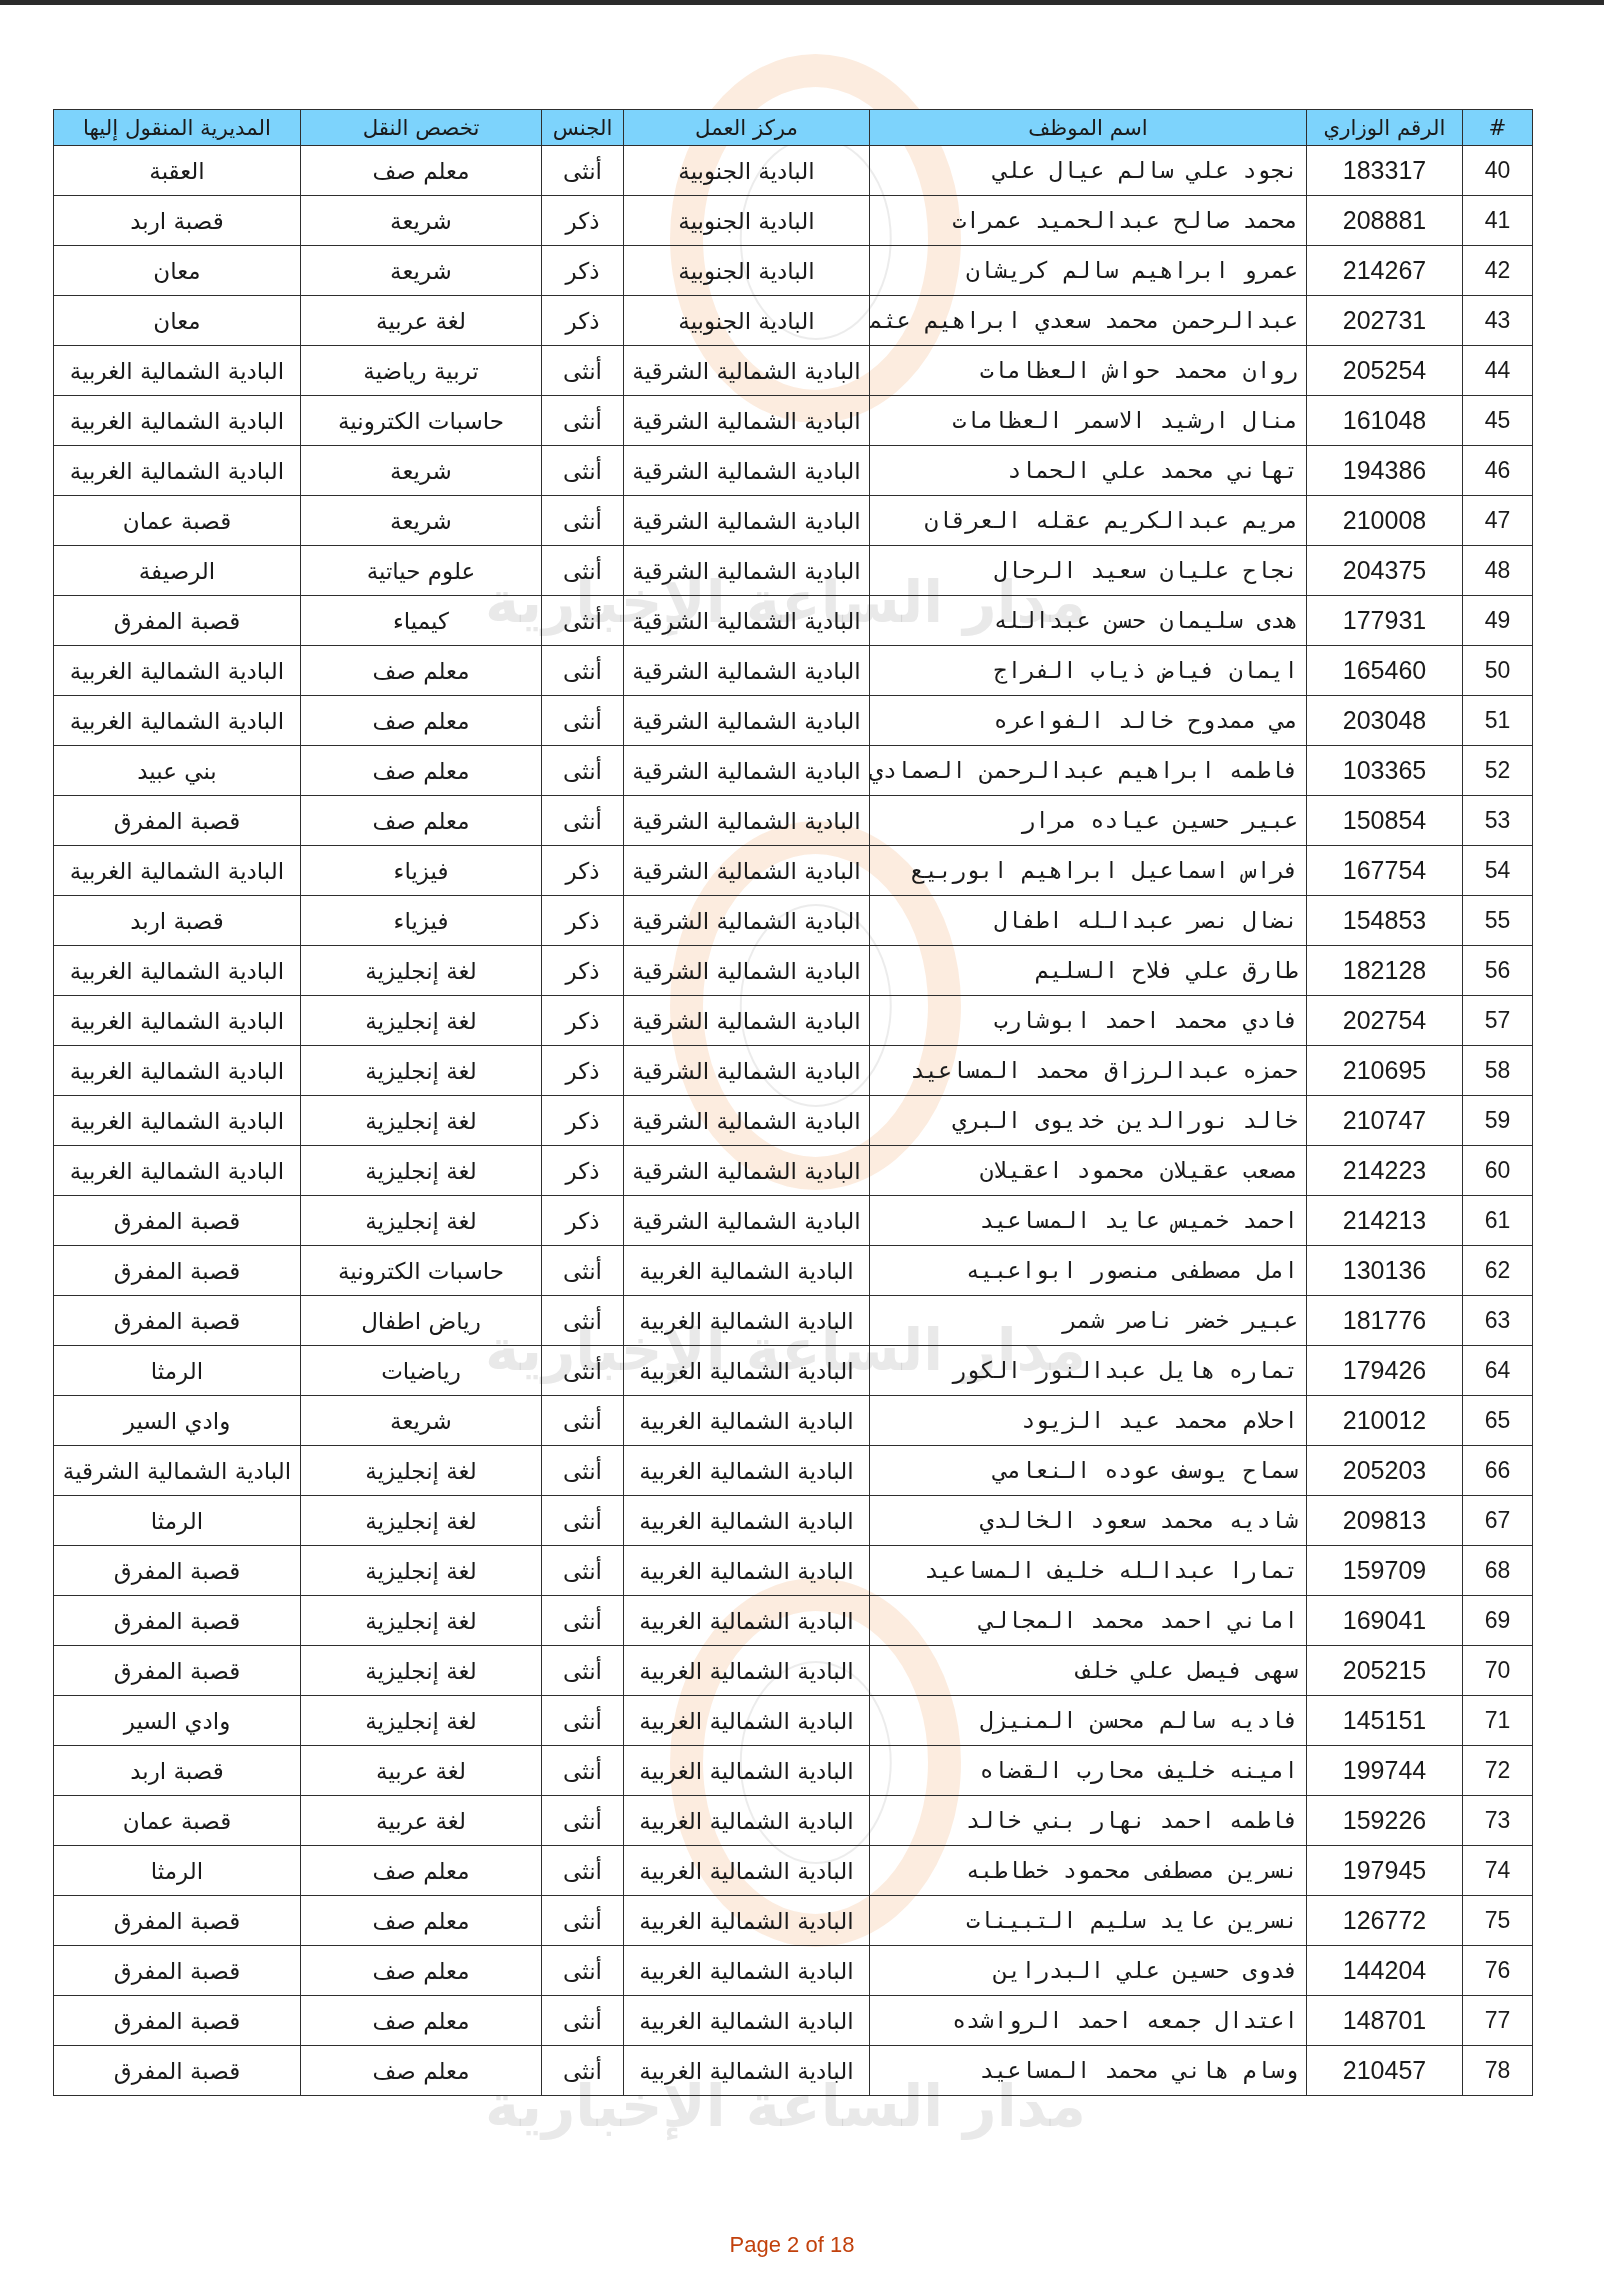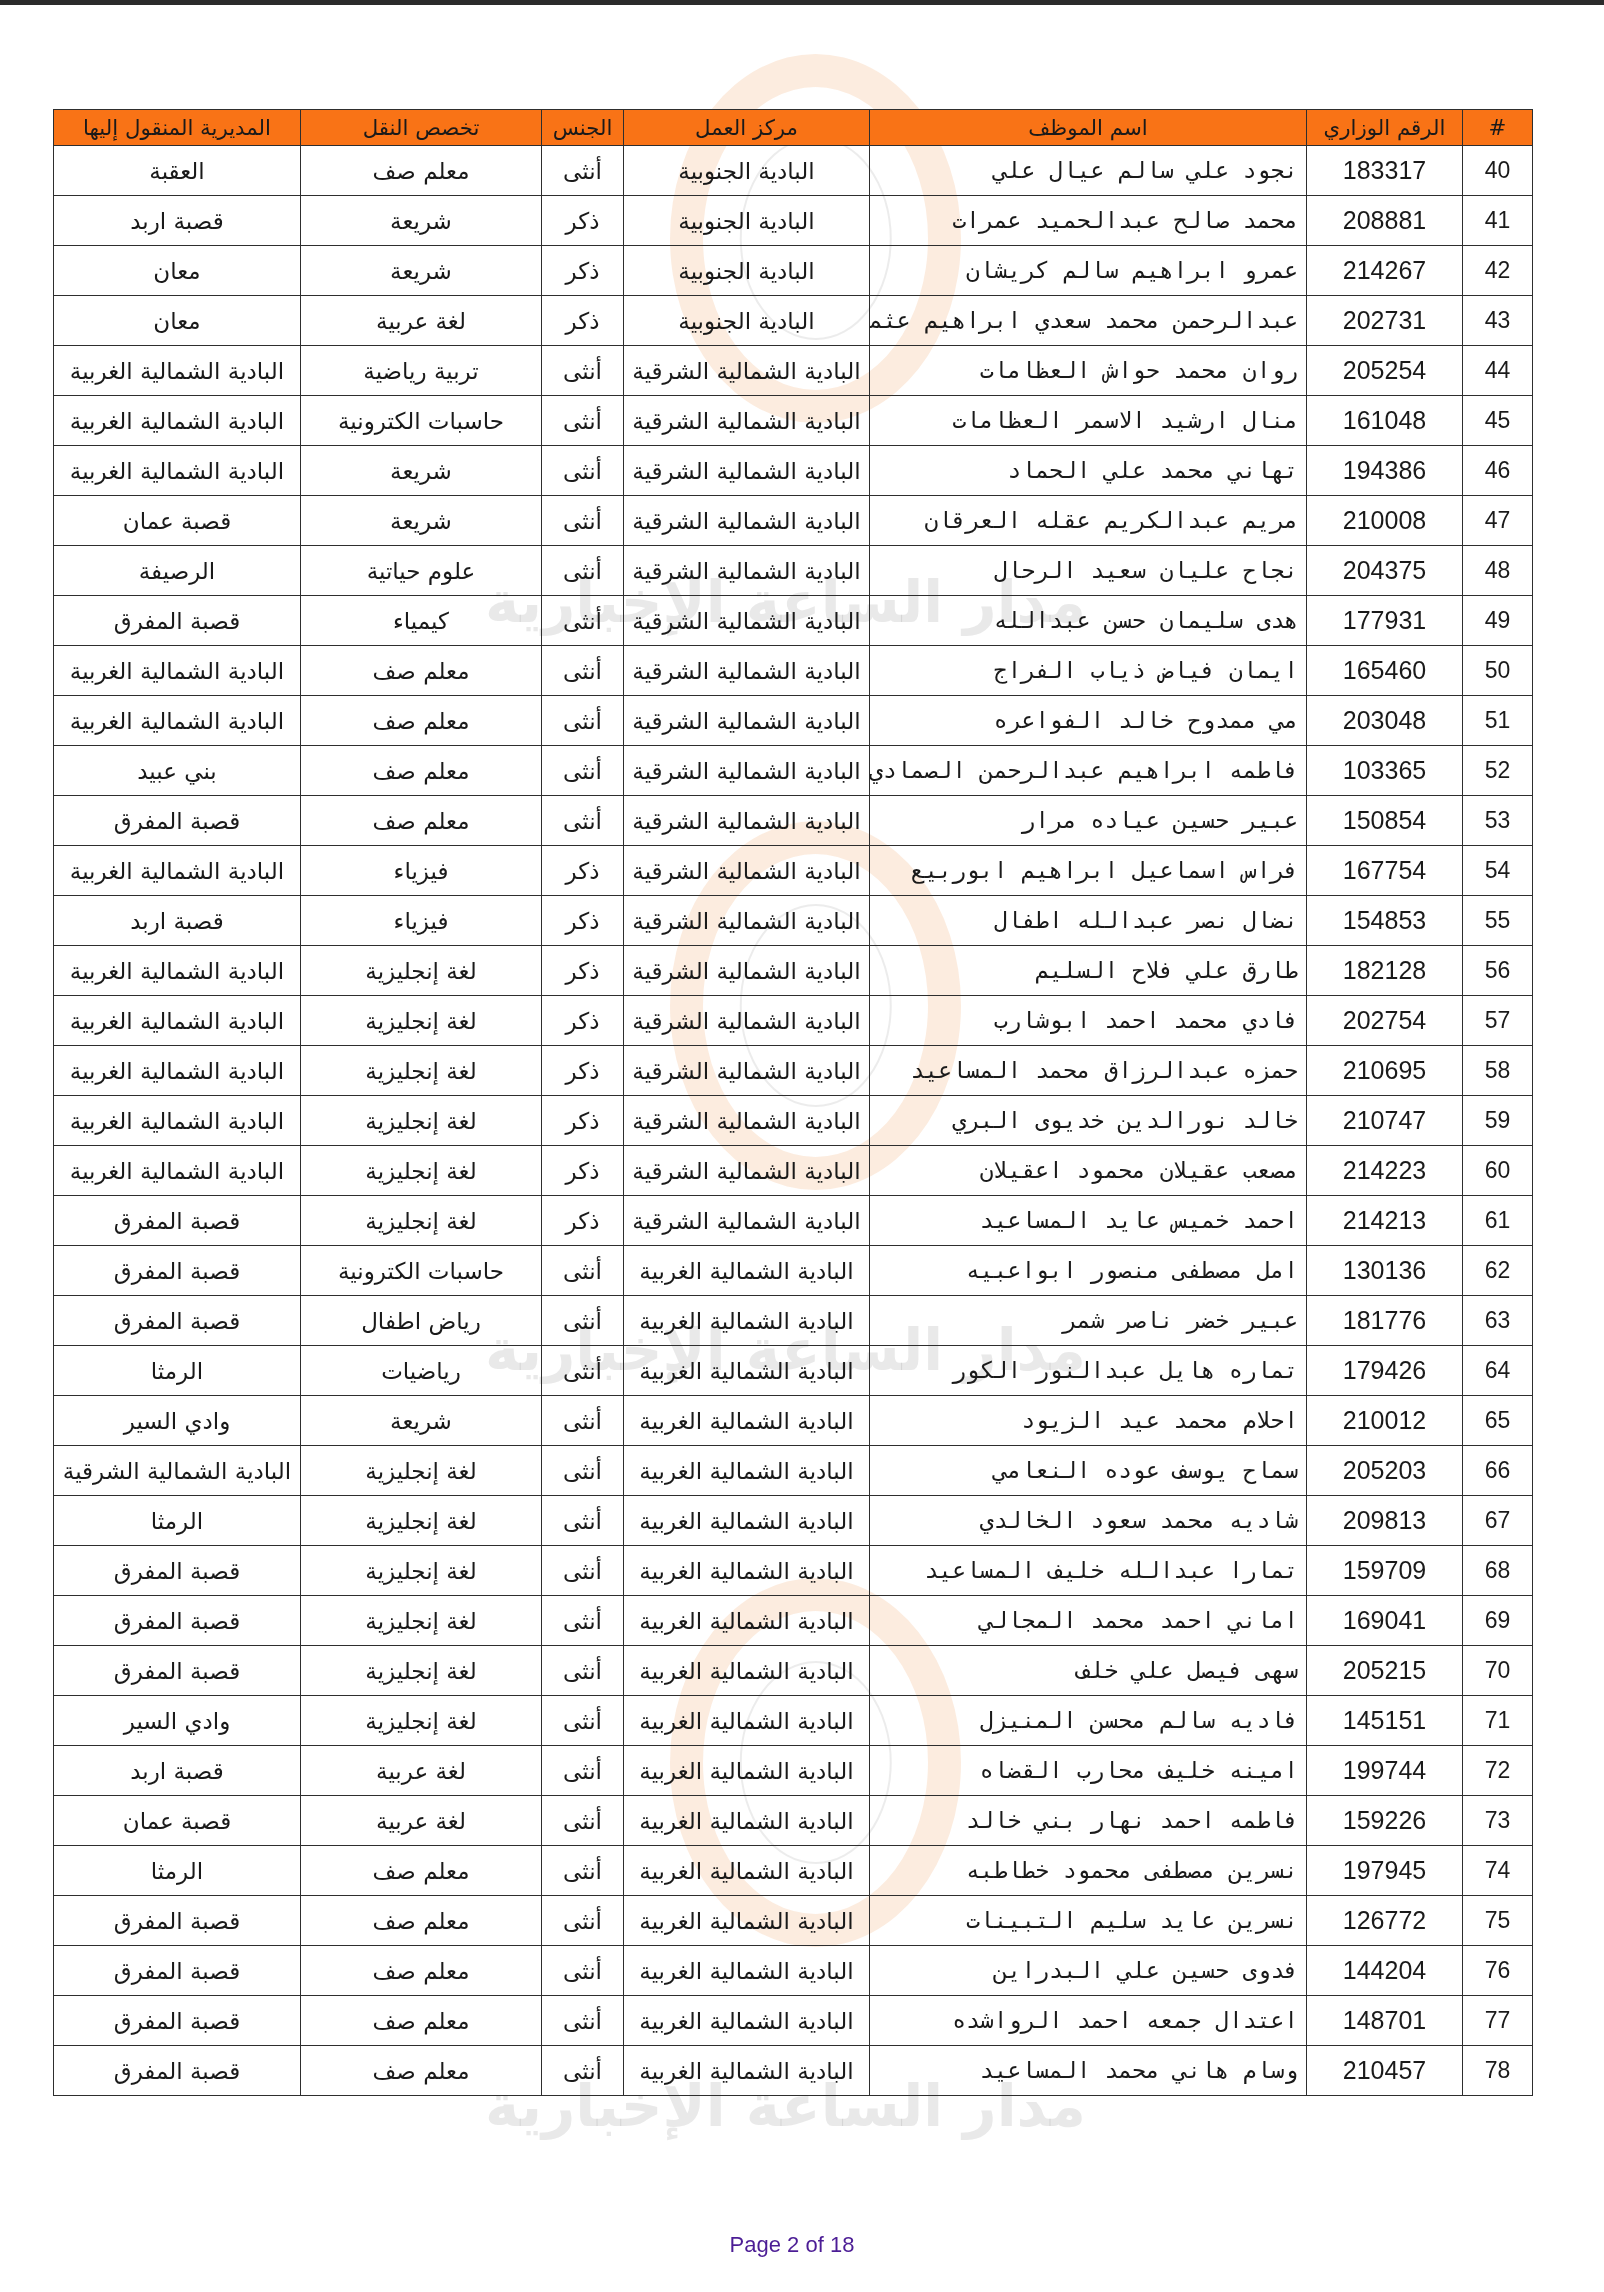--- a/index.html
+++ b/index.html
@@ -29,31 +29,31 @@
     position: absolute; left: 53px; top: 109px; width: 1478px;
     border-collapse: collapse; table-layout: fixed; z-index: 1;
     direction: rtl;
   }
   .doc-table th, .doc-table td {
     border: 1.9px solid #2e2e2e;
     text-align: center; vertical-align: middle;
     padding: 0 5.8px; overflow: hidden; white-space: nowrap;
   }
   .doc-table th {
-    height: 35px; background: #f97316;
+    height: 35px; background: #7dd3fc;
     font-weight: normal; font-size: 21.3px; color: #1a1a1a;
   }
   .doc-table td { height: 49px; font-size: 23px; background: transparent; }
   .doc-table td.c-name { text-align: right; padding-right: 7.8px; font-family: Liberation Mono, monospace; }
   .doc-table td.c-num { font-family: "Liberation Sans", sans-serif; font-size: 23px; }
   .doc-table td.c-id { font-family: "Liberation Sans", sans-serif; font-size: 25px; }
   .footer {
     position: absolute; left: 0; width: 1584px; top: 2232px;
     text-align: center; font-family: "Liberation Sans", sans-serif;
-    font-size: 22px; color: #4c1d95; z-index: 1;
+    font-size: 22px; color: #c2410c; z-index: 1;
   }
 </style>
 </head>
 <body>
 
 <div class="top-strip"></div>
 
 <div class="watermark wm-ring" style="left:670px; top:29px; width:291px; height:369px;">
     <div class="wm-clock"></div>
   </div>

